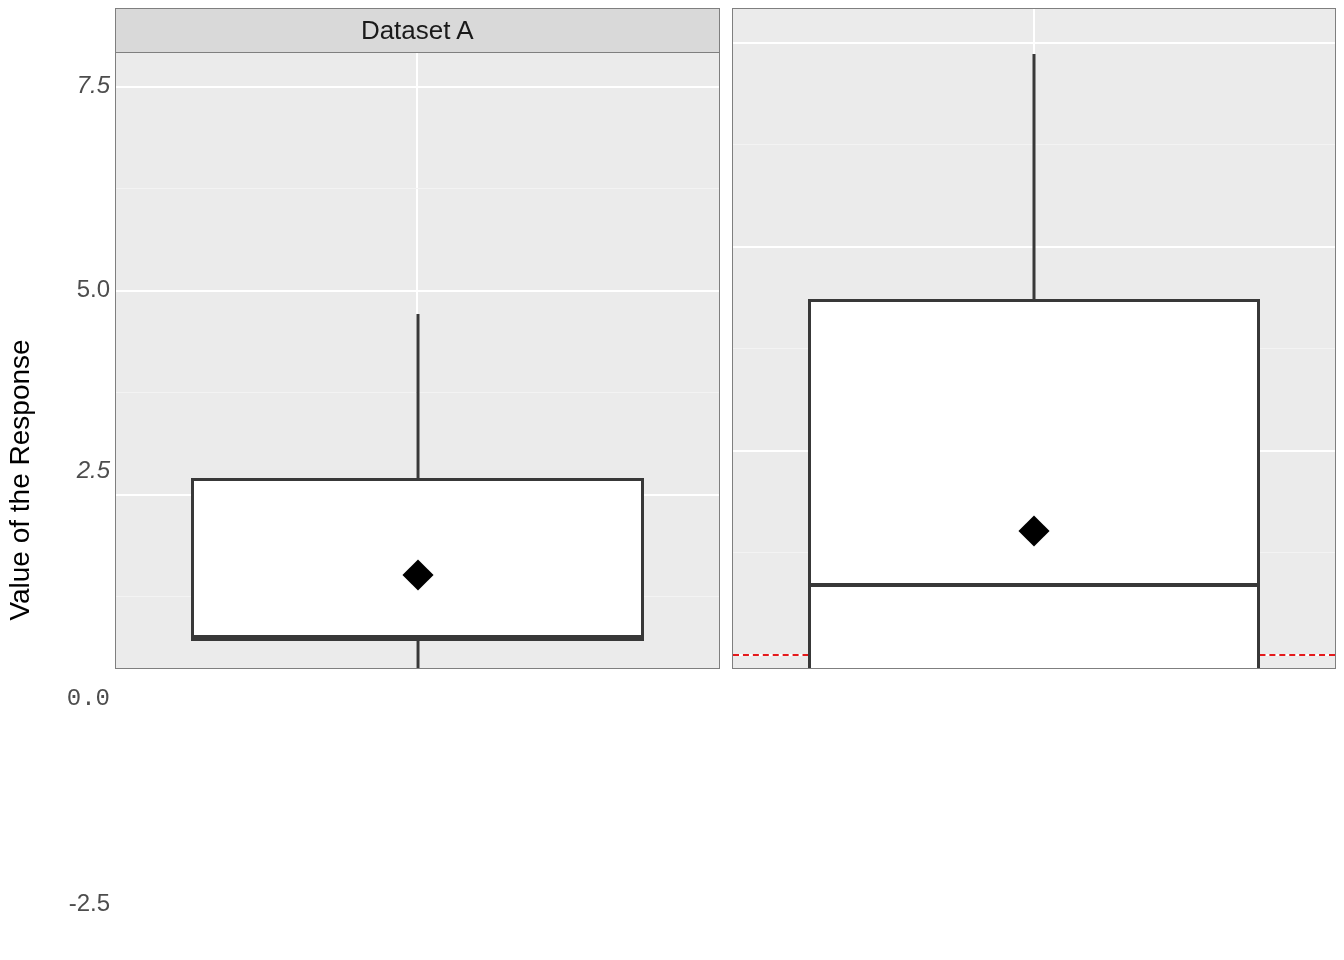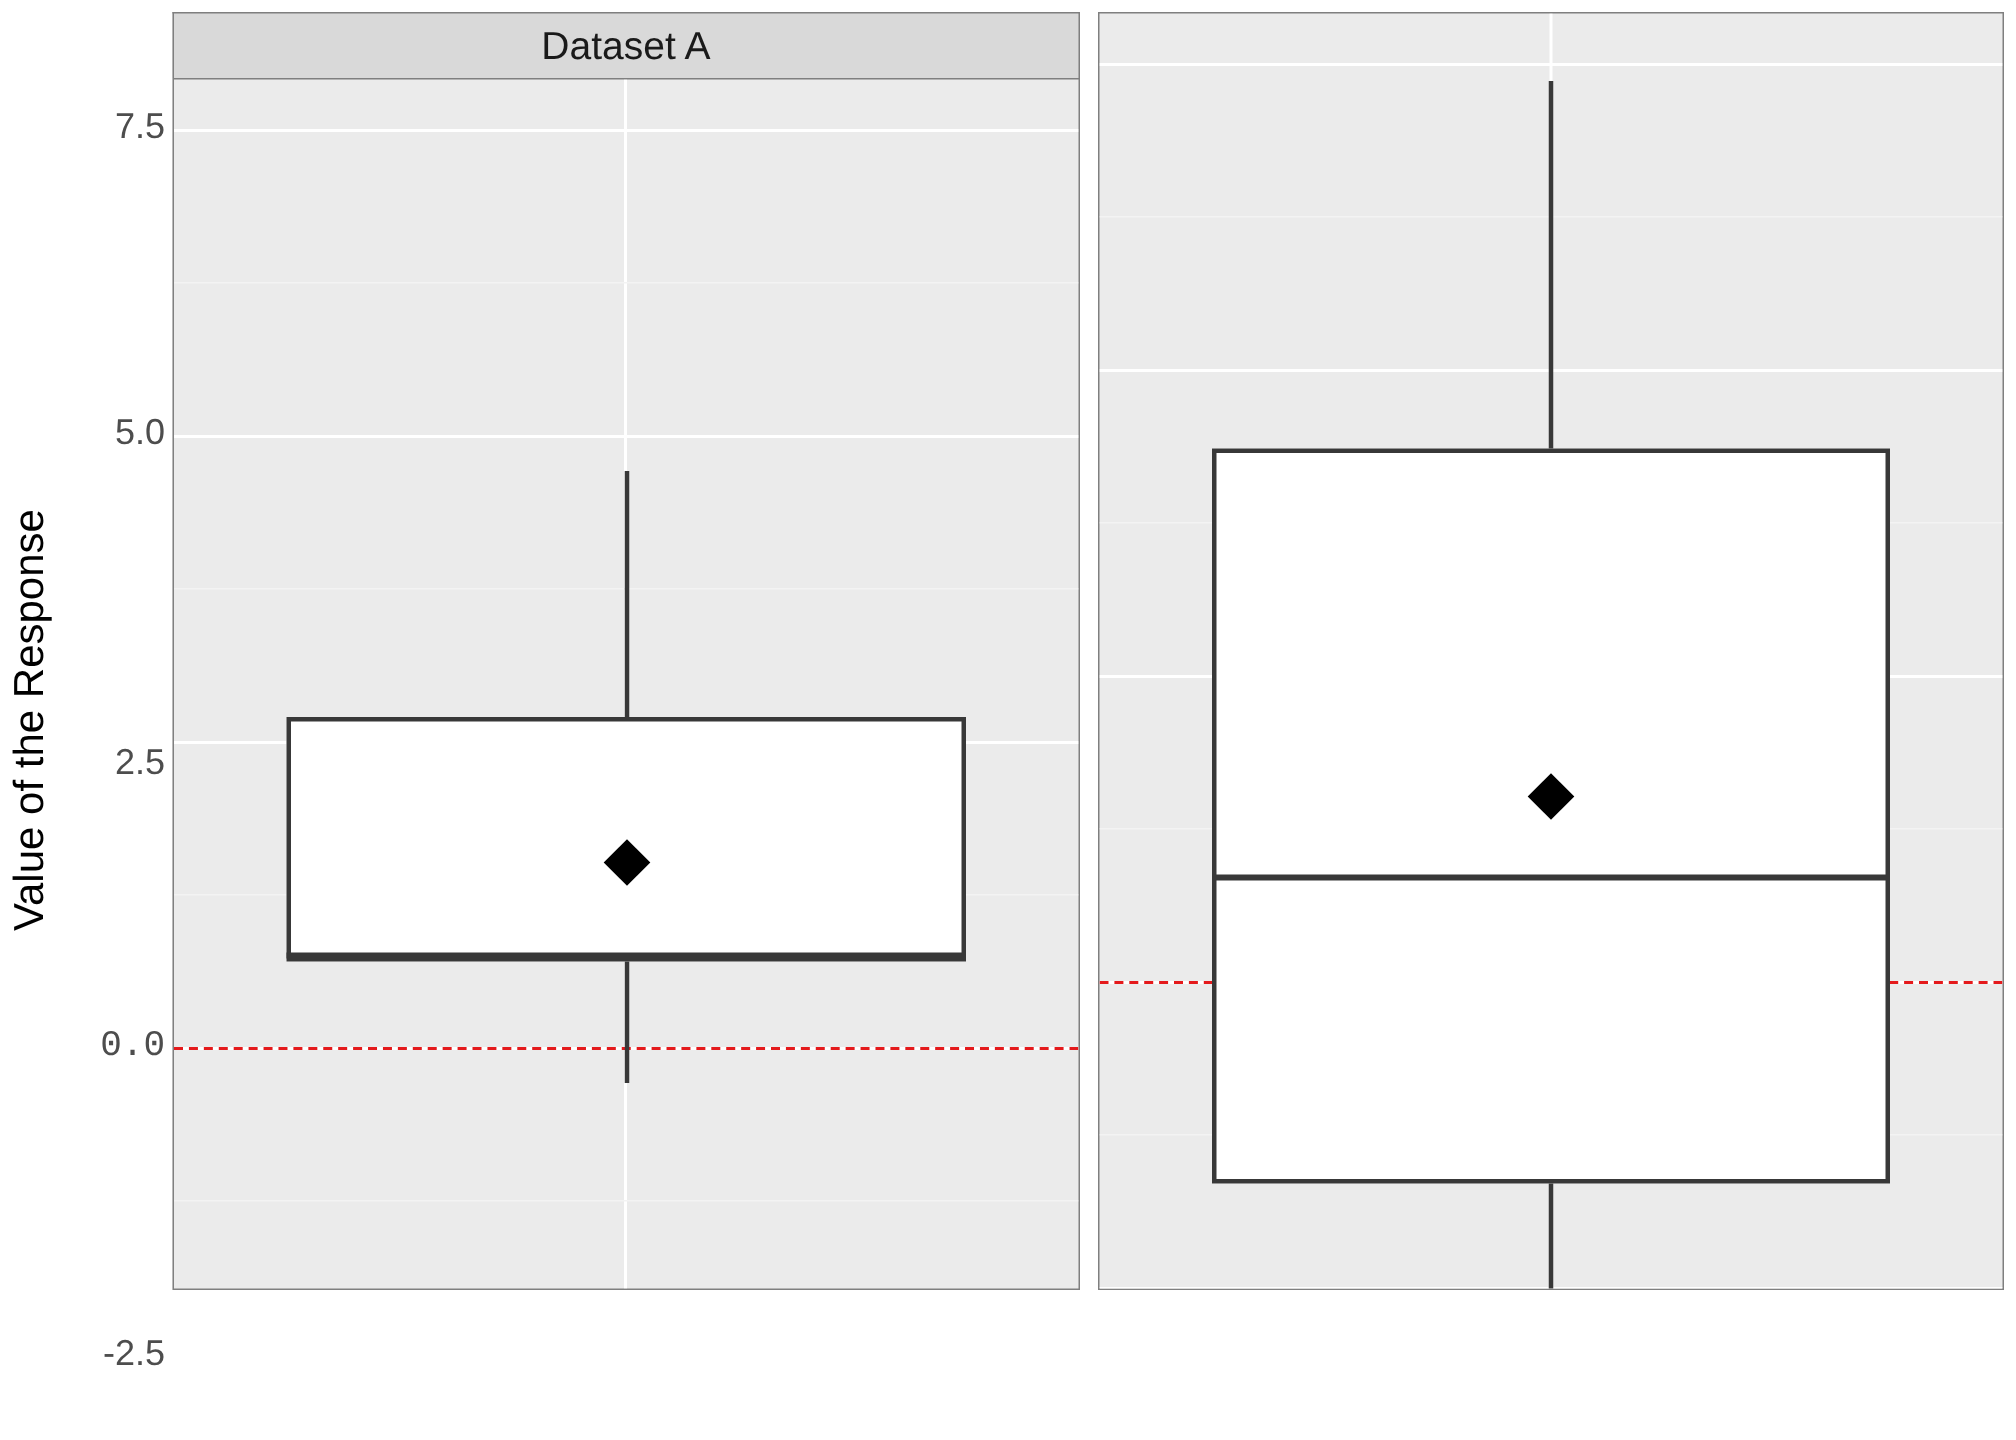--- a/index.html
+++ b/index.html
@@ -46,21 +46,21 @@
     left: 40px;
     top: 0;
     width: 70px;
     height: 960px;
   }
   .panels {
     position: absolute;
     left: 115px;
     top: 8px;
     width: 1221px; 
-    height: 852px; 
+    height: 661px; 
     display: flex;
     gap: 12px;
   }
   .panel {
     flex: 1 1 0;
     display: flex;
     flex-direction: column;
   }
   .strip {
     background: #d9d9d9;
@@ -138,23 +138,23 @@
 <div class="chart-root">
 
   <div class="y-axis-title-wrap">
     <span>Value of the Response</span>
   </div>
 
   <div class="tick-col">
 
   <div class="tick-label" style="top: 902.909px;">-2.5</div>
       <div class="tick-label" style="top: 698.364px; font-family: Liberation Mono, monospace;">0.0</div>
-      <div class="tick-label" style="top: 509px;">2.5</div>
+      <div class="tick-label" style="top: 470px; font-style: italic;">2.5</div>
       <div class="tick-label" style="top: 289.273px;">5.0</div>
-      <div class="tick-label" style="top: 84.7273px;">7.5</div>
+      <div class="tick-label" style="top: 84.7273px; font-style: italic;">7.5</div>
     </div>
 
   <div class="panels">
     <div class="panel">
       <div class="strip">
         <span>Dataset A</span>
       </div>
       <div class="plot" id="plot-0">
           <div class="v-mid"></div>
           <div class="minor-h" style="top: 746.973px;"></div>

